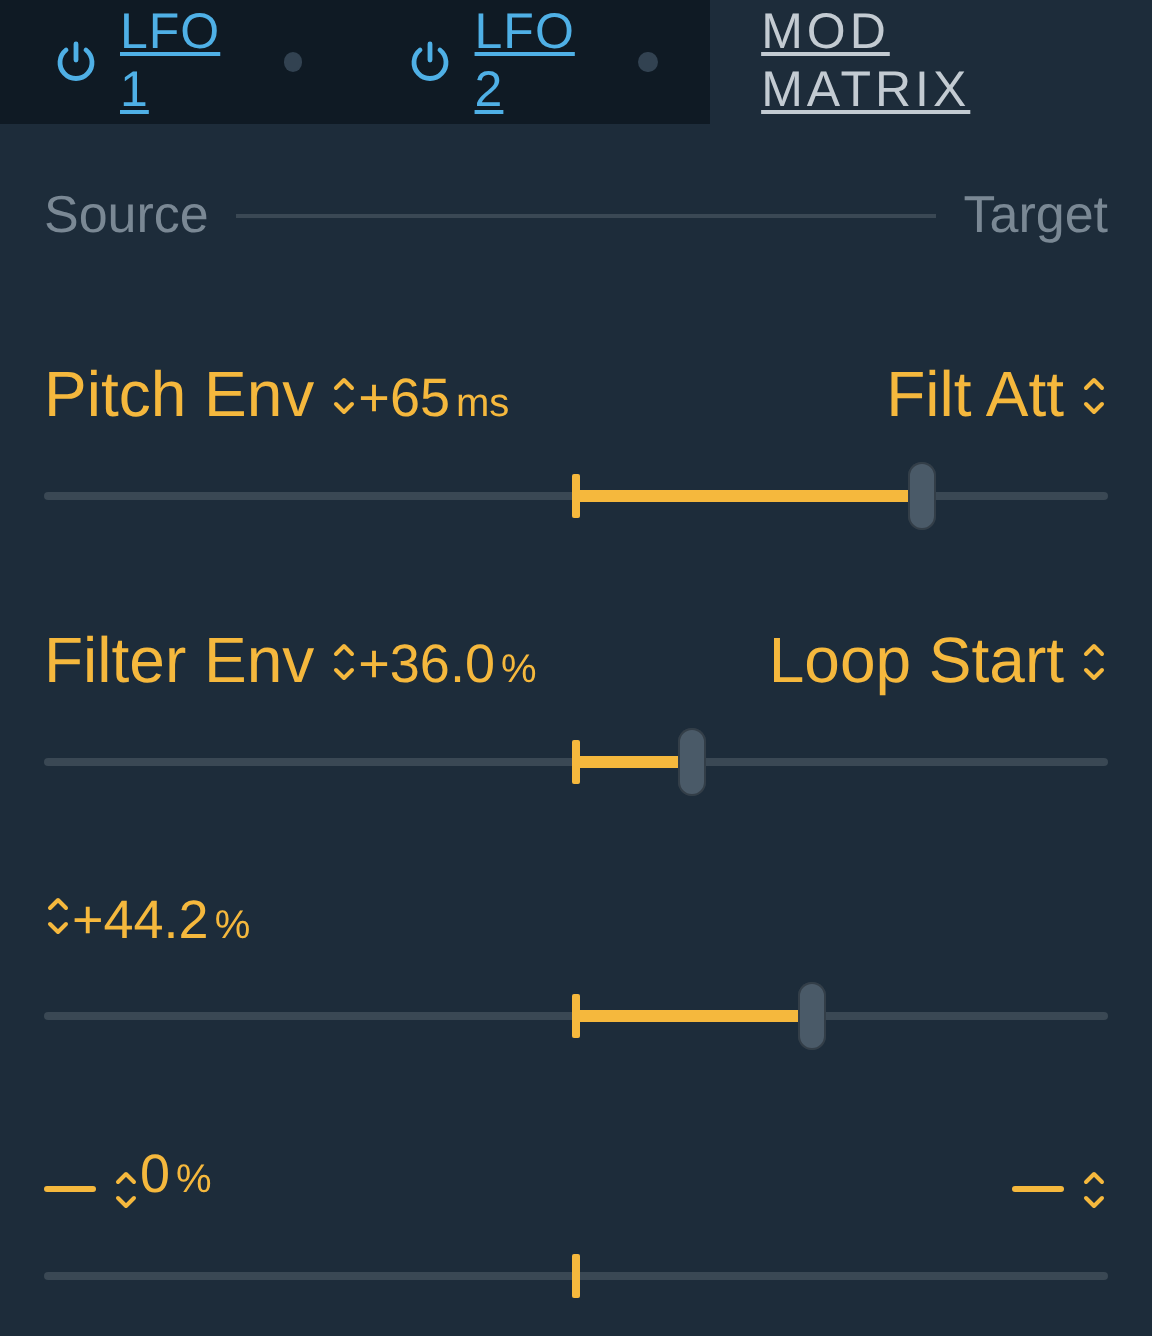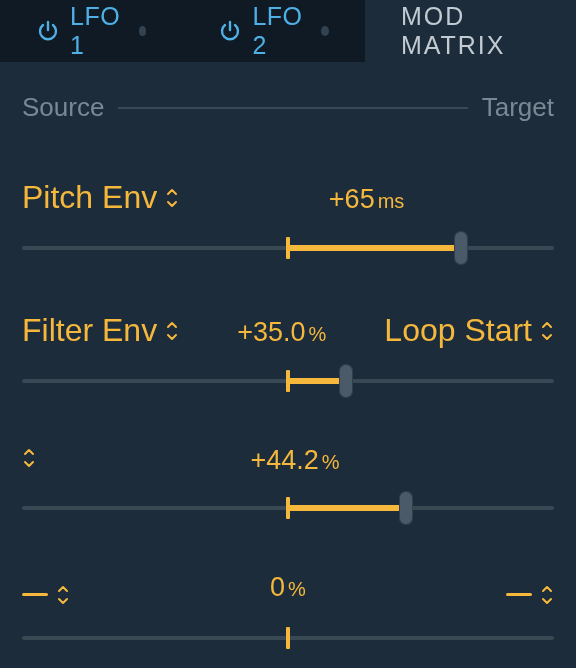--- a/index.html
+++ b/index.html
@@ -27,26 +27,27 @@
   .tabbar {
     display: flex;
     height: 62px;
     background: var(--tab-bg);
     align-items: stretch;
   }
   .tab {
     display: flex;
     align-items: center;
     gap: 10px;
-    padding: 0 36px;
+    padding: 0 26px;
     color: var(--cyan);
     font-size: 25px;
     letter-spacing: 0.5px;
     cursor: pointer;
     position: relative;
+    text-decoration: underline;
   }
   .tab.selected {
     background: var(--tab-sel);
     justify-content: flex-end;
   }
   .power-icon svg { display:block; }
   .dot {
     width: 10px; height: 10px; border-radius: 50%;
     background: #324251;
     margin-left: 4px;
@@ -94,21 +95,21 @@
   }
   .dropdown.empty .dash {
     display:inline-block;
     width: 26px; height: 3px;
     background: var(--amber);
     border-radius: 2px;
   }
   .updown-icon svg { display:block; }
   .value-box {
     flex: 1;
-    text-align: center;
+    text-align: left;
     color: var(--amber);
     font-size: 27px;
     white-space: nowrap;
   }
   .value-box .unit {
     font-size: 20px;
     margin-left: 3px;
   }
   .target-col {
     margin-left: auto;
@@ -197,40 +198,49 @@
         <span class="dropdown">
           <span>Pitch Env</span>
           <span class="updown-icon">
             <svg width="14" height="22" viewBox="0 0 14 22" fill="none" stroke="#f5b83d" stroke-width="2" stroke-linecap="round" stroke-linejoin="round">
               <polyline points="3,7 7,3 11,7"></polyline>
               <polyline points="3,15 7,19 11,15"></polyline>
             </svg>
           </span>
         </span>
         <span class="value-box"><span>+65</span><span class="unit">ms</span></span>
+        <span class="dropdown target-col">
+          <span>Filt Att</span>
+          <span class="updown-icon">
+            <svg width="14" height="22" viewBox="0 0 14 22" fill="none" stroke="#f5b83d" stroke-width="2" stroke-linecap="round" stroke-linejoin="round">
+              <polyline points="3,7 7,3 11,7"></polyline>
+              <polyline points="3,15 7,19 11,15"></polyline>
+            </svg>
+          </span>
+        </span>
       </div>
       <div class="slider">
         <div class="track"></div>
         <div class="fill" style="left: 50%; width: 32.5%;"></div>
         <div class="center-tick"></div>
         <div class="thumb" style="left: 82.5%;"></div>
       </div>
     </div>
     <div class="mod-row">
       <div class="mod-top">
         <span class="dropdown">
           <span>Filter Env</span>
           <span class="updown-icon">
             <svg width="14" height="22" viewBox="0 0 14 22" fill="none" stroke="#f5b83d" stroke-width="2" stroke-linecap="round" stroke-linejoin="round">
               <polyline points="3,7 7,3 11,7"></polyline>
               <polyline points="3,15 7,19 11,15"></polyline>
             </svg>
           </span>
         </span>
-        <span class="value-box"><span>+35.0</span><span class="unit">%</span></span>
+        <span class="value-box"><span>+36.0</span><span class="unit">%</span></span>
         <span class="dropdown target-col">
           <span>Loop Start</span>
           <span class="updown-icon">
             <svg width="14" height="22" viewBox="0 0 14 22" fill="none" stroke="#f5b83d" stroke-width="2" stroke-linecap="round" stroke-linejoin="round">
               <polyline points="3,7 7,3 11,7"></polyline>
               <polyline points="3,15 7,19 11,15"></polyline>
             </svg>
           </span>
         </span>
       </div>

